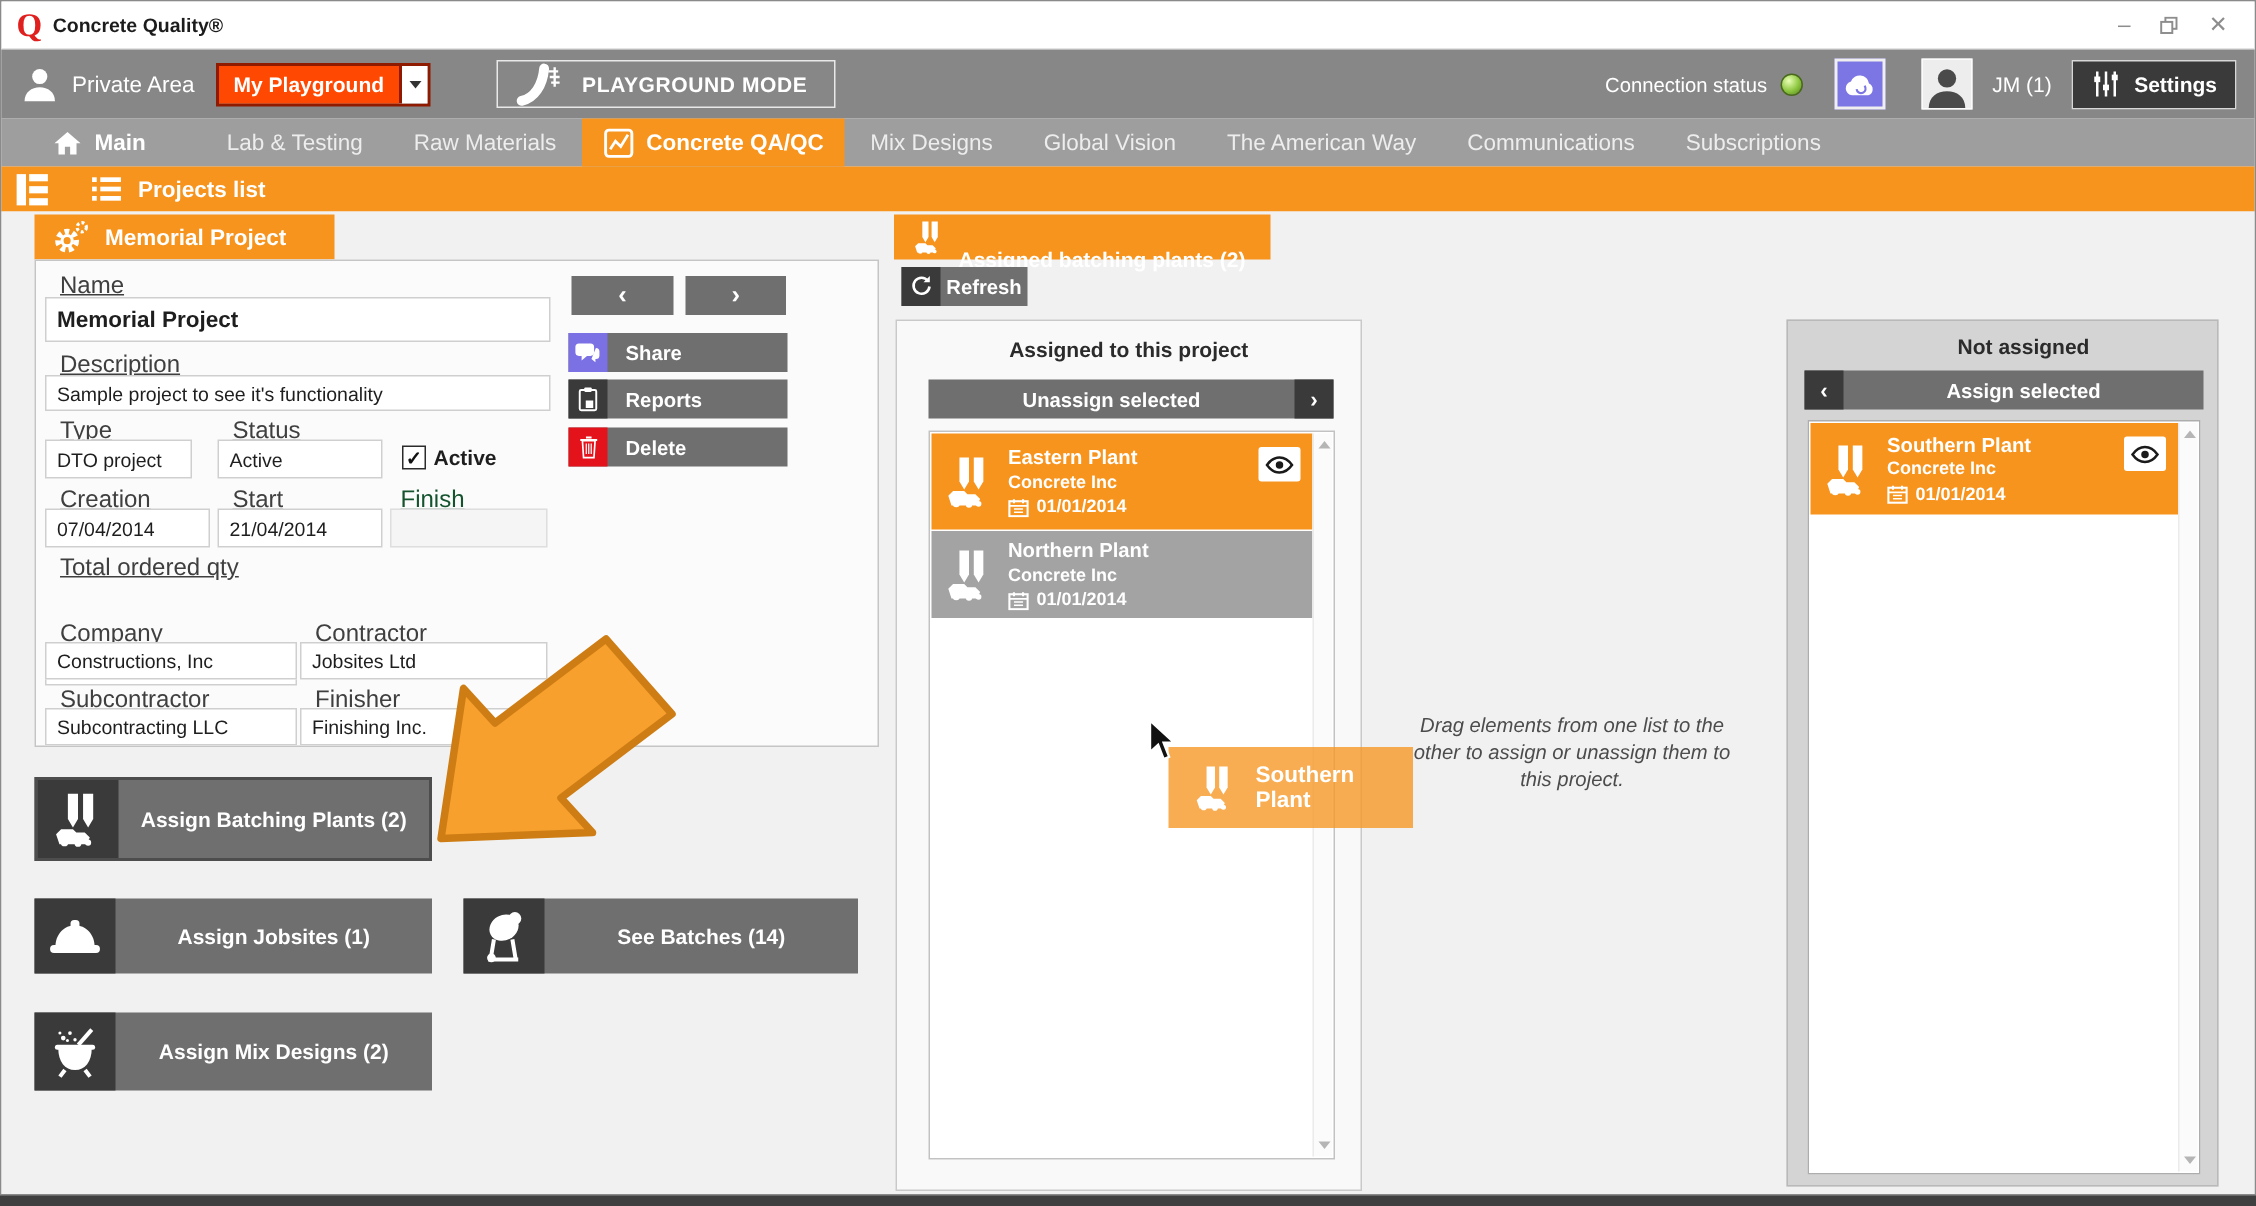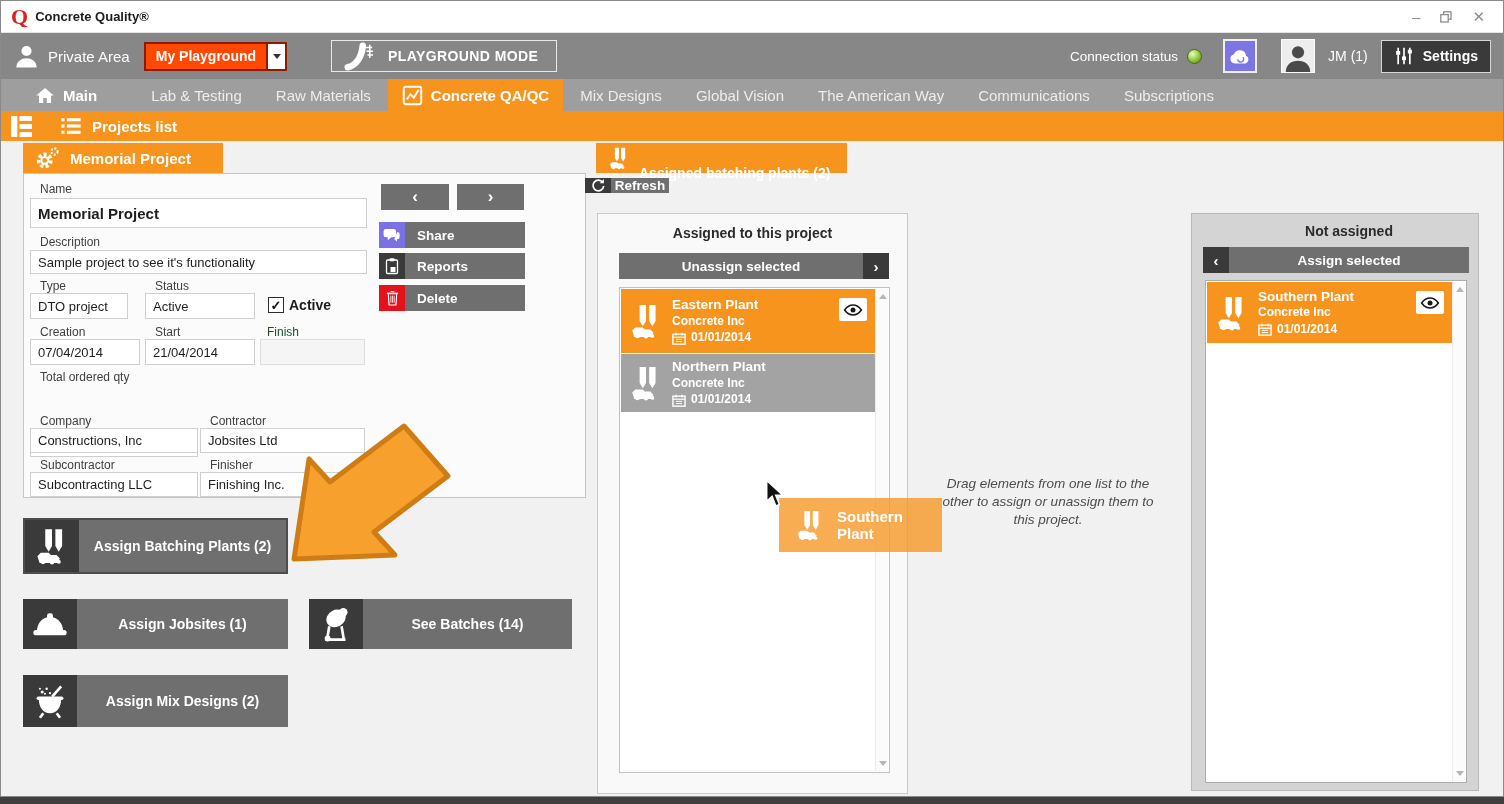--- a/index.html
+++ b/index.html
@@ -44,21 +44,21 @@
   .rib-ic1 { width:25px; height:25px; }
   .rib-ic2 { width:22px; height:22px; margin-left:26px; }
 
   
   .content { position:absolute; left:0; top:140px; width:1502px; height:655px; background:#f1f1f1; }
   .abs { position:absolute; }
 
   .otab { background:#f7941d; color:#fff; font-weight:bold; font-size:15px; display:flex; align-items:center; gap:9px; padding:0 12px; height:30px; }
 
   .form-panel { background:#fbfbfb; border:1px solid #c5c5c5; }
-  .flabel { font-size:12px; color:#3f3f3f; position:absolute; }
+  .flabel { font-size:16px; color:#3f3f3f; position:absolute;text-decoration:underline; }
   .flabel.dis { color:#14532d; }
   .finput { position:absolute; border:1px solid #cfcfcf; background:#fff; font-size:13px; color:#1e1e1e; padding:2px 7px; font-family:"Liberation Sans", sans-serif; }
   .finput.big { font-size:15px; font-weight:bold; }
   .finput.dis { background:#f5f5f5; border-color:#dedede; }
   .finput.center { text-align:center; }
   .chkwrap { position:absolute; display:flex; align-items:center; gap:5px; font-size:14px; color:#1e1e1e; font-weight:bold; }
   .chk { width:16px; height:16px; border:1.5px solid #2b2b2b; background:#fff; display:flex; align-items:center; justify-content:center; font-size:13px; color:#111; font-weight:bold; }
 
   .gbtn { position:absolute; background:#6f6f6f; border:none; color:#fff; font-weight:bold; font-size:13.5px; display:flex; align-items:stretch; cursor:pointer; padding:0; font-family:"Liberation Sans", sans-serif; }
   .gbtn .ibox { width:26px; display:flex; align-items:center; justify-content:center; flex:none; }
@@ -393,21 +393,21 @@
             <path d="M19 2h6v15l-3 5-3-5z" fill="#fff"></path>
             <path d="M3 26l3-3h7l2 2h5l3 3-2 4H5z" fill="#fff"></path>
             <circle cx="8" cy="31" r="2.2" fill="#fff"></circle>
             <circle cx="16" cy="31.5" r="2" fill="#fff"></circle>
             <circle cx="22" cy="31" r="1.8" fill="#fff"></circle>
           </svg>
       </span>
       <span style="font-size:14px;margin-top:30px;">Assigned batching plants (2)</span>
     </div>
 
-    <button class="gbtn" style="left:584px; top:37px; width:84px; height:15px;">
+    <button class="gbtn" style="left:600px; top:37px; width:84px; height:26px;">
       <span class="ibox dark">
         <svg width="16" height="16" viewBox="0 0 24 24">
             <path d="M19 6.5A8 8 0 1020.5 12" fill="none" stroke="#fff" stroke-width="2.6"></path>
             <path d="M20.8 1.5v6.3h-6.3z" fill="#fff"></path>
           </svg>
       </span>
       <span class="blbl">Refresh</span>
     </button>
 
     <div class="panelbox" style="left:596px; top:72px; width:311px; height:581px;">

